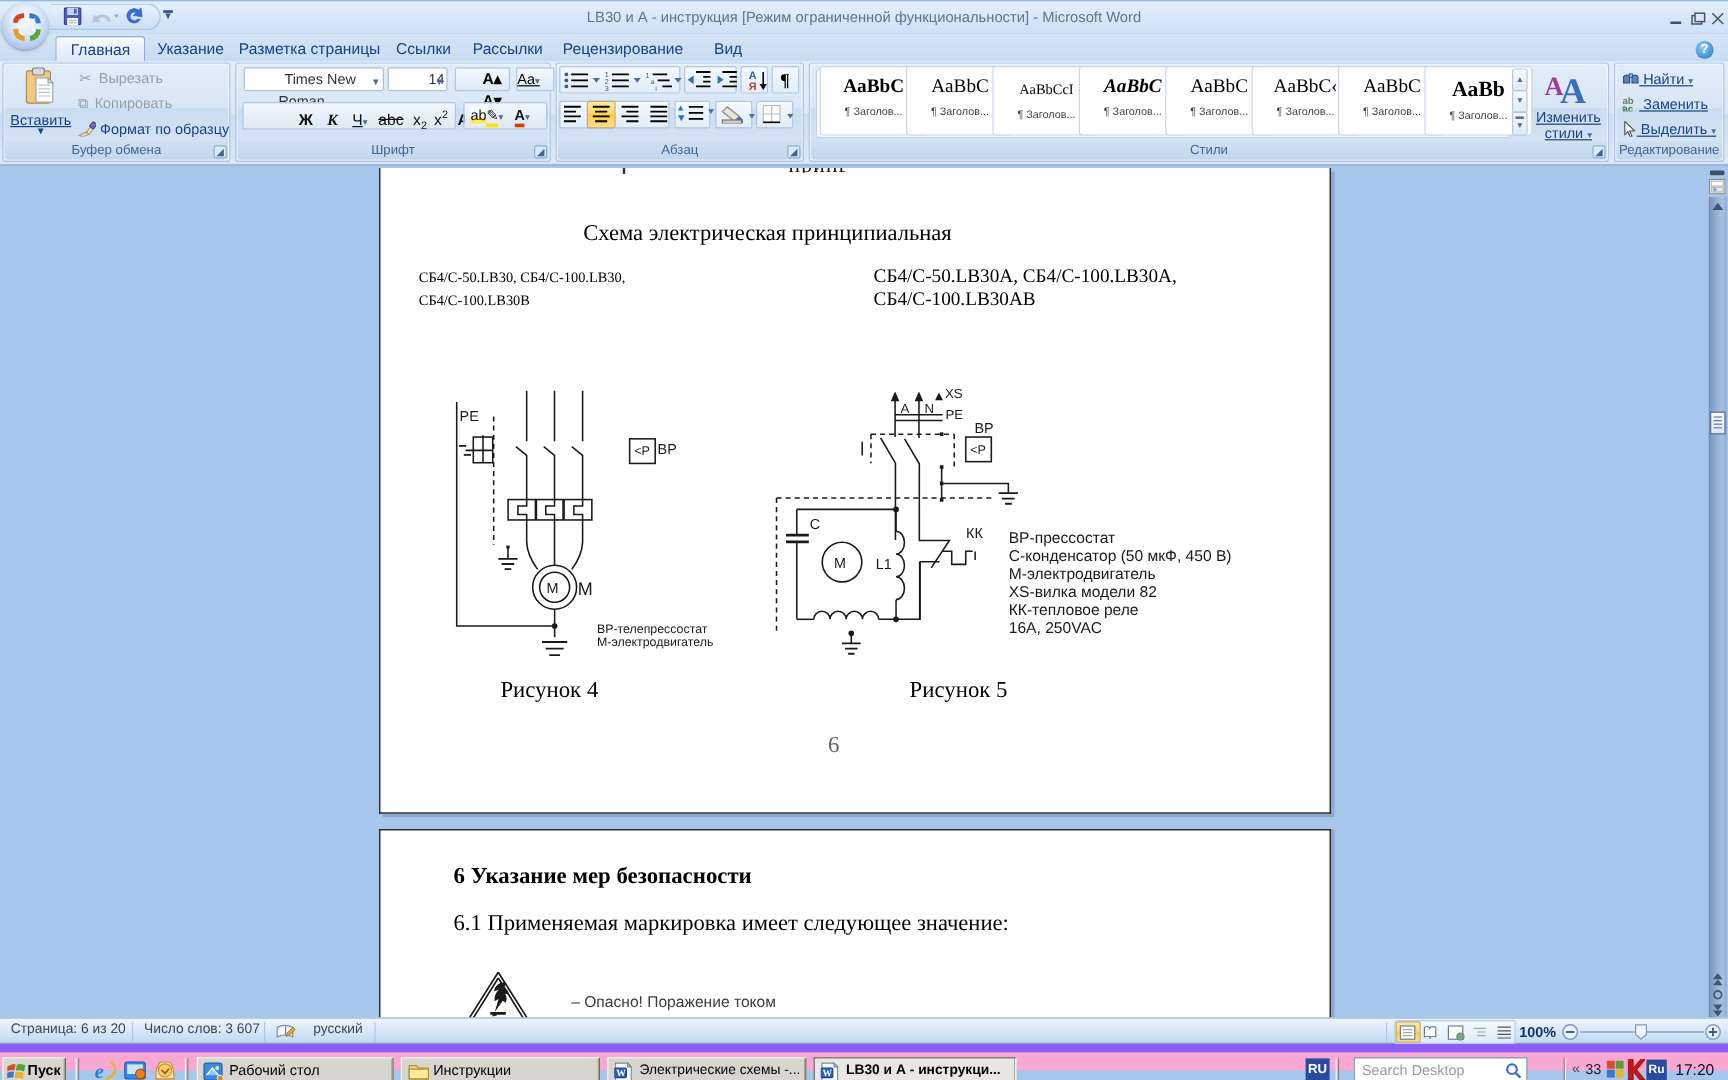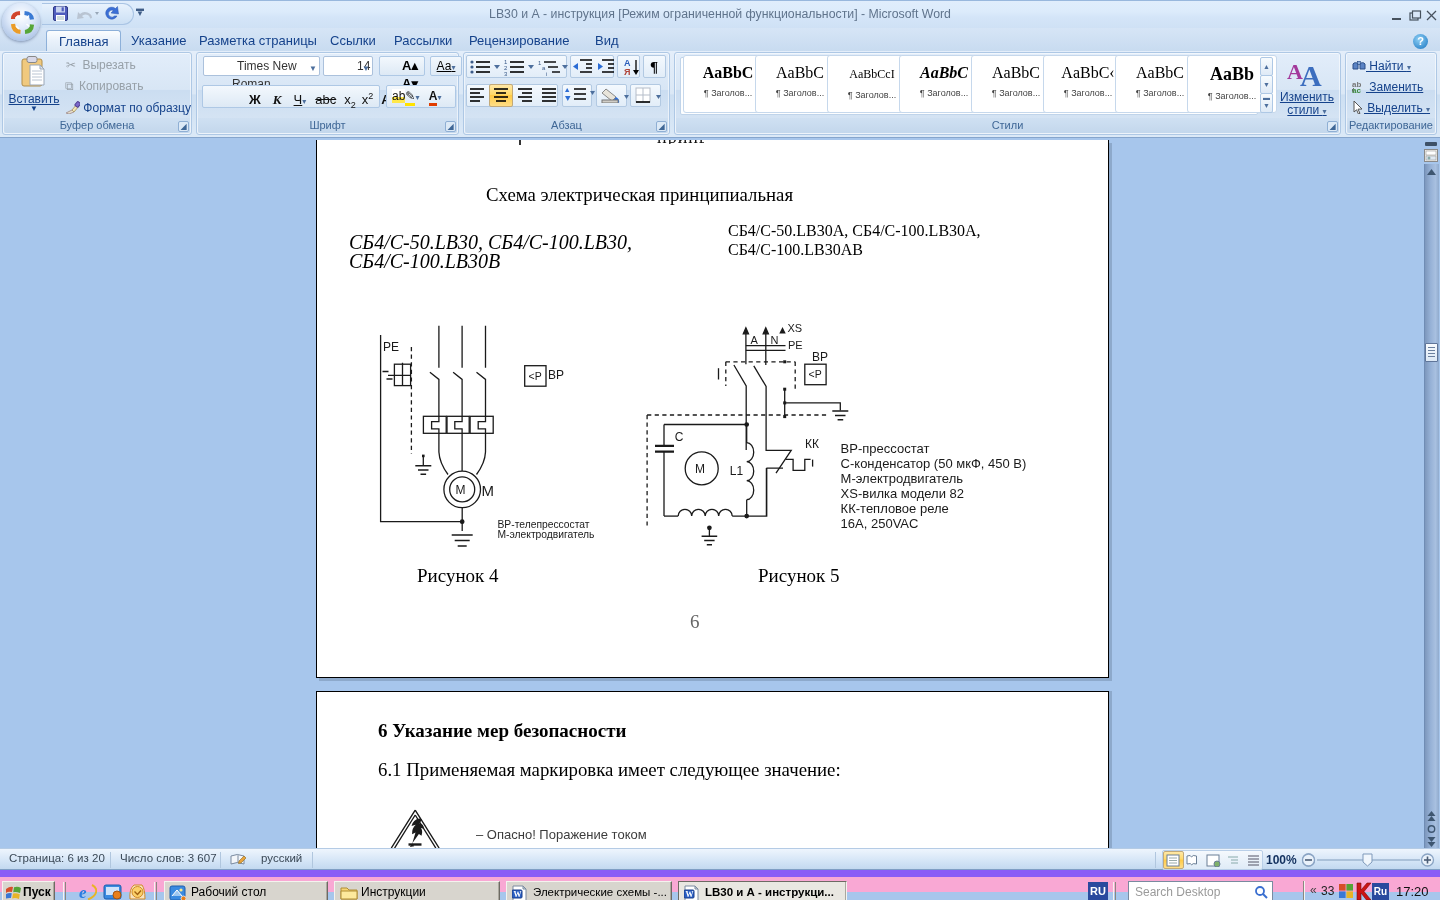--- a/index.html
+++ b/index.html
@@ -177,21 +177,21 @@
       </svg> <span>Формат по образцу</span></div>
 
   <div class="rgroup" style="left:196px; width:263px;">
     <div class="rlabel">Шрифт</div>
       <div class="launcher">◢</div>
   </div>
 
   <div class="combo" style="left:203px; top:5px; width:117px; height:20px; line-height:18px;"><span style="margin-left:5px;">Times New Roman</span><span class="arr">▼</span></div>
   <div class="combo" style="left:323px; top:5px; width:50px; height:20px; line-height:18px;"><span style="margin-left:5px;">14</span><span class="arr">▼</span></div>
   <div class="abs" style="left:379px; top:5px; width:46px; height:20px; border:1px solid #aec8e5; border-radius:2px; background:linear-gradient(#f3f8fd,#dde9f5); color:#000; font-size:13px; text-align:center; line-height:18px;padding-left:16px;"><b>А▴ А▾</b></div>
-  <div class="abs" style="left:430px; top:5px; width:32px; height:20px; border:1px solid #aec8e5; border-radius:2px; background:linear-gradient(#f3f8fd,#dde9f5); color:#000; font-size:12px; text-align:center; line-height:18px;text-decoration:underline;">Аа<span style="color:#4d6f9d; font-size:8px;">▾</span></div>
+  <div class="abs" style="left:430px; top:5px; width:32px; height:20px; border:1px solid #aec8e5; border-radius:2px; background:linear-gradient(#f3f8fd,#dde9f5); color:#000; font-size:12px; text-align:left; line-height:18px;text-decoration:underline;">Аа<span style="color:#4d6f9d; font-size:8px;">▾</span></div>
   <div class="abs" style="left:202px; top:34px; width:178px; height:23px; border:1px solid #aec8e5; border-radius:2px; background:linear-gradient(#f3f8fd,#dde9f5);"></div>
   <div class="abs" style="left:202px; top:34px; width:178px; height:23px; font-size:13px; color:#111; line-height:22px;margin-left:40px;">
     <b style="margin-left:7px;">Ж</b><i style="margin-left:12px; font-family:'Liberation Serif',serif;"><b>К</b></i><span style="margin-left:12px; text-decoration:underline;">Ч</span><span style="color:#4d6f9d; font-size:8px;">▾</span><s style="margin-left:9px;">abc</s><span style="margin-left:8px;">x<sub style="font-size:9px;">2</sub></span><span style="margin-left:6px;">x<sup style="font-size:9px;">2</sup></span><span style="margin-left:8px;"><b>Aa</b><span style="color:#4d6f9d; font-size:8px;">▾</span></span>
   </div>
   <div class="abs" style="left:386px; top:34px; width:70px; height:23px; border:1px solid #aec8e5; border-radius:2px; background:linear-gradient(#f3f8fd,#dde9f5); font-size:12px; color:#111; line-height:20px;">
     <span style="margin-left:5px; background:linear-gradient(#fff 60%, #ffe84a 60%);">ab</span><span style="border-bottom:3px solid #ffe200;">✎</span><span style="color:#4d6f9d; font-size:8px;">▾</span>
     <b style="margin-left:6px; border-bottom:3px solid #e03c00;">А</b><span style="color:#4d6f9d; font-size:8px;">▾</span>
   </div>
   <div class="rgroup" style="left:463px; width:207px;">
     <div class="rlabel">Абзац</div>
@@ -384,21 +384,21 @@
   <div class="abs btnlbl" style="left:1352px; top:50px;"><svg width="12" height="13" viewBox="0 0 12 13" style="vertical-align:-2px;">
         <path d="M2 0 L10 8 L6 8.2 L8 12.4 L6.4 13 L4.6 8.8 L2 11 Z" fill="#fff" stroke="#555"></path>
       </svg> Выделить <span style="font-size:8px; color:#4d6f9d;">▾</span></div>
 </div>
 
 <div id="docarea">
   <div id="page1">
     <div class="abs" style="left:202px; top:0px; width:2px; height:5px; background:#333;"></div>
     <div class="abs" style="left:340px; top:0px; width:47px; height:4px; overflow:hidden; font-family:'Liberation Serif'; font-size:18px; color:#111;"><span style="position:relative; top:-13px; letter-spacing:1px;">принц</span></div>
     <div class="serif abs" style="left:169px; top:44px; font-size:18.8px;">Схема электрическая принципиальная</div>
-    <div class="serif abs" style="left:32px; top:93px; font-size:20px; line-height:19px;font-style:italic;">СБ4/С-50.LB30, СБ4/С-100.LB30,<br>СБ4/С-100.LB30В</div>
+    <div class="serif abs" style="left:32px; top:82px; font-size:12px; line-height:19px;">СБ4/С-50.LB30, СБ4/С-100.LB30,<br>СБ4/С-100.LB30В</div>
     <div class="serif abs" style="left:411px; top:81px; font-size:16px; line-height:19px;">СБ4/С-50.LB30А, СБ4/С-100.LB30А,<br>СБ4/С-100.LB30АВ</div>
     <div class="serif abs" style="left:100px; top:425px; font-size:19px;">Рисунок&nbsp;4</div>
     <div class="serif abs" style="left:441px; top:425px; font-size:19px;">Рисунок&nbsp;5</div>
     <div class="serif abs" style="left:373px; top:471px; font-size:19px; color:#666;">6</div>
 
     <svg class="abs" style="left:58px; top:178px;" width="230" height="232" viewBox="375 318 230 232" fill="none" stroke="#1a1a1a" stroke-width="1.3">
       <path d="M380.6 335 V521.7 H462.8"></path>
       <path d="M382.5 371.5 h6 M386.5 379 h6" stroke-width="1.5"></path>
       <rect x="394.4" y="364.2" width="16.2" height="21.4"></rect>
       <path d="M402.5 362.8 V385.6 M388 375.3 H410.6"></path>

